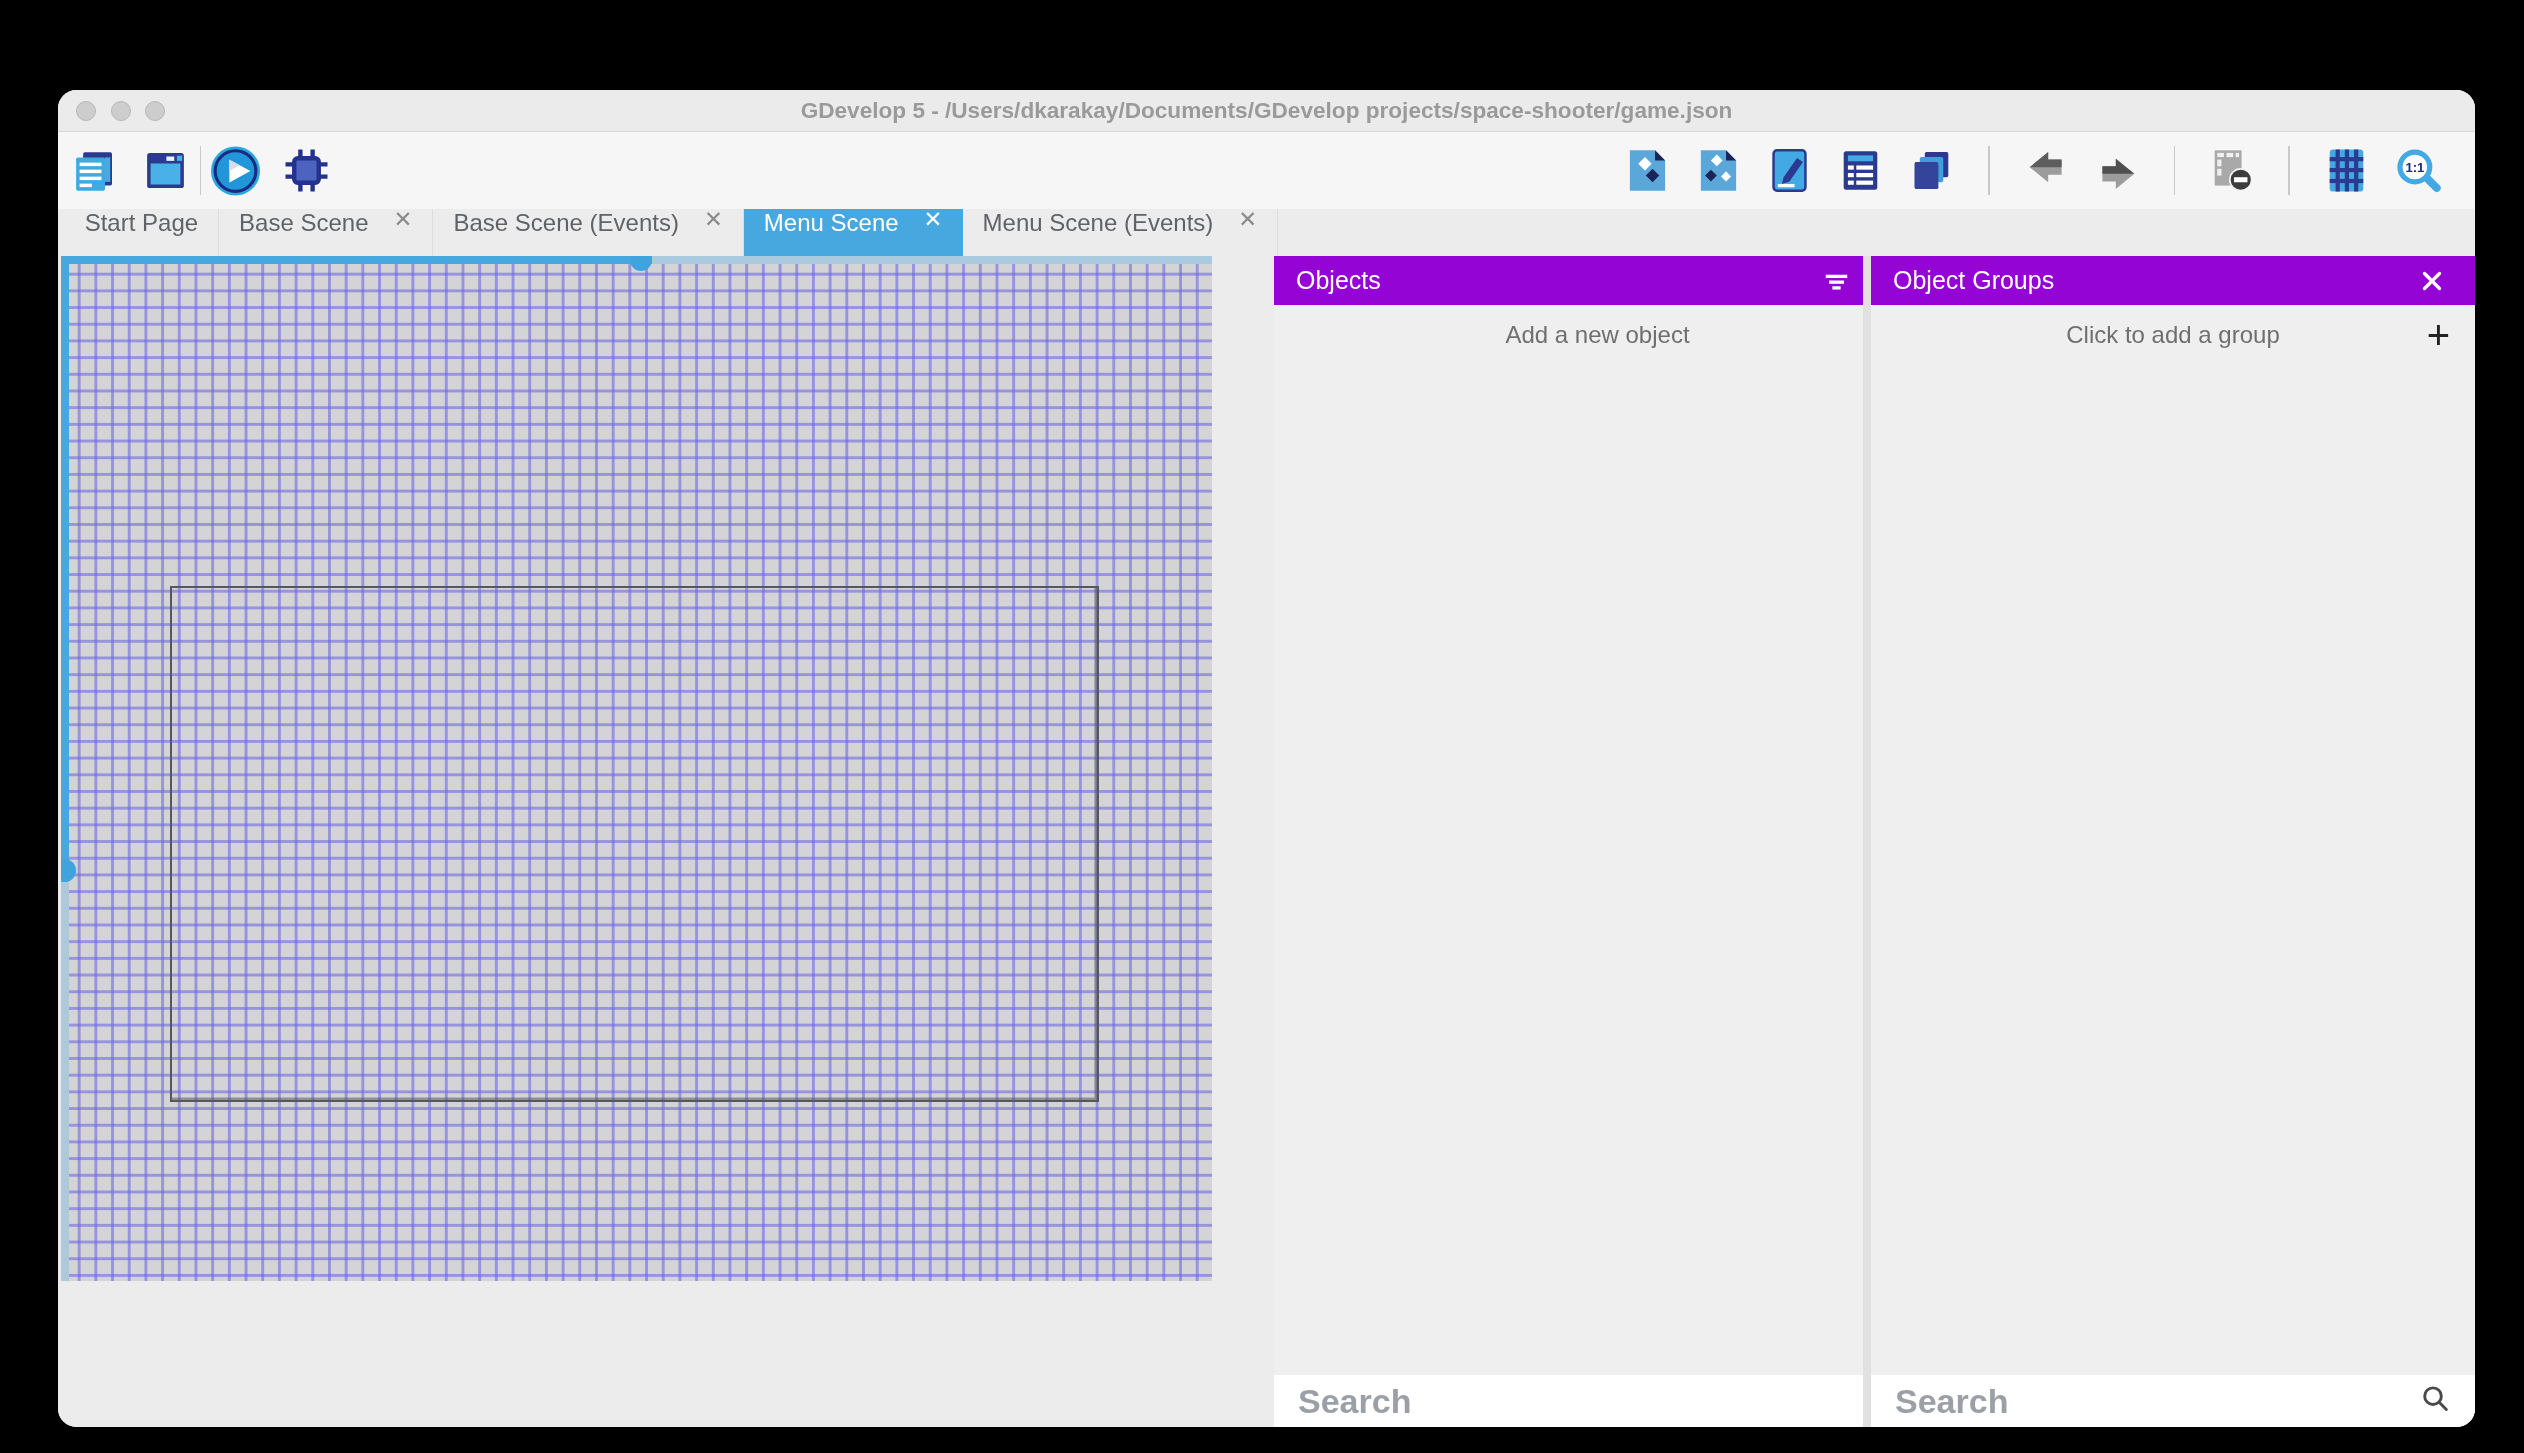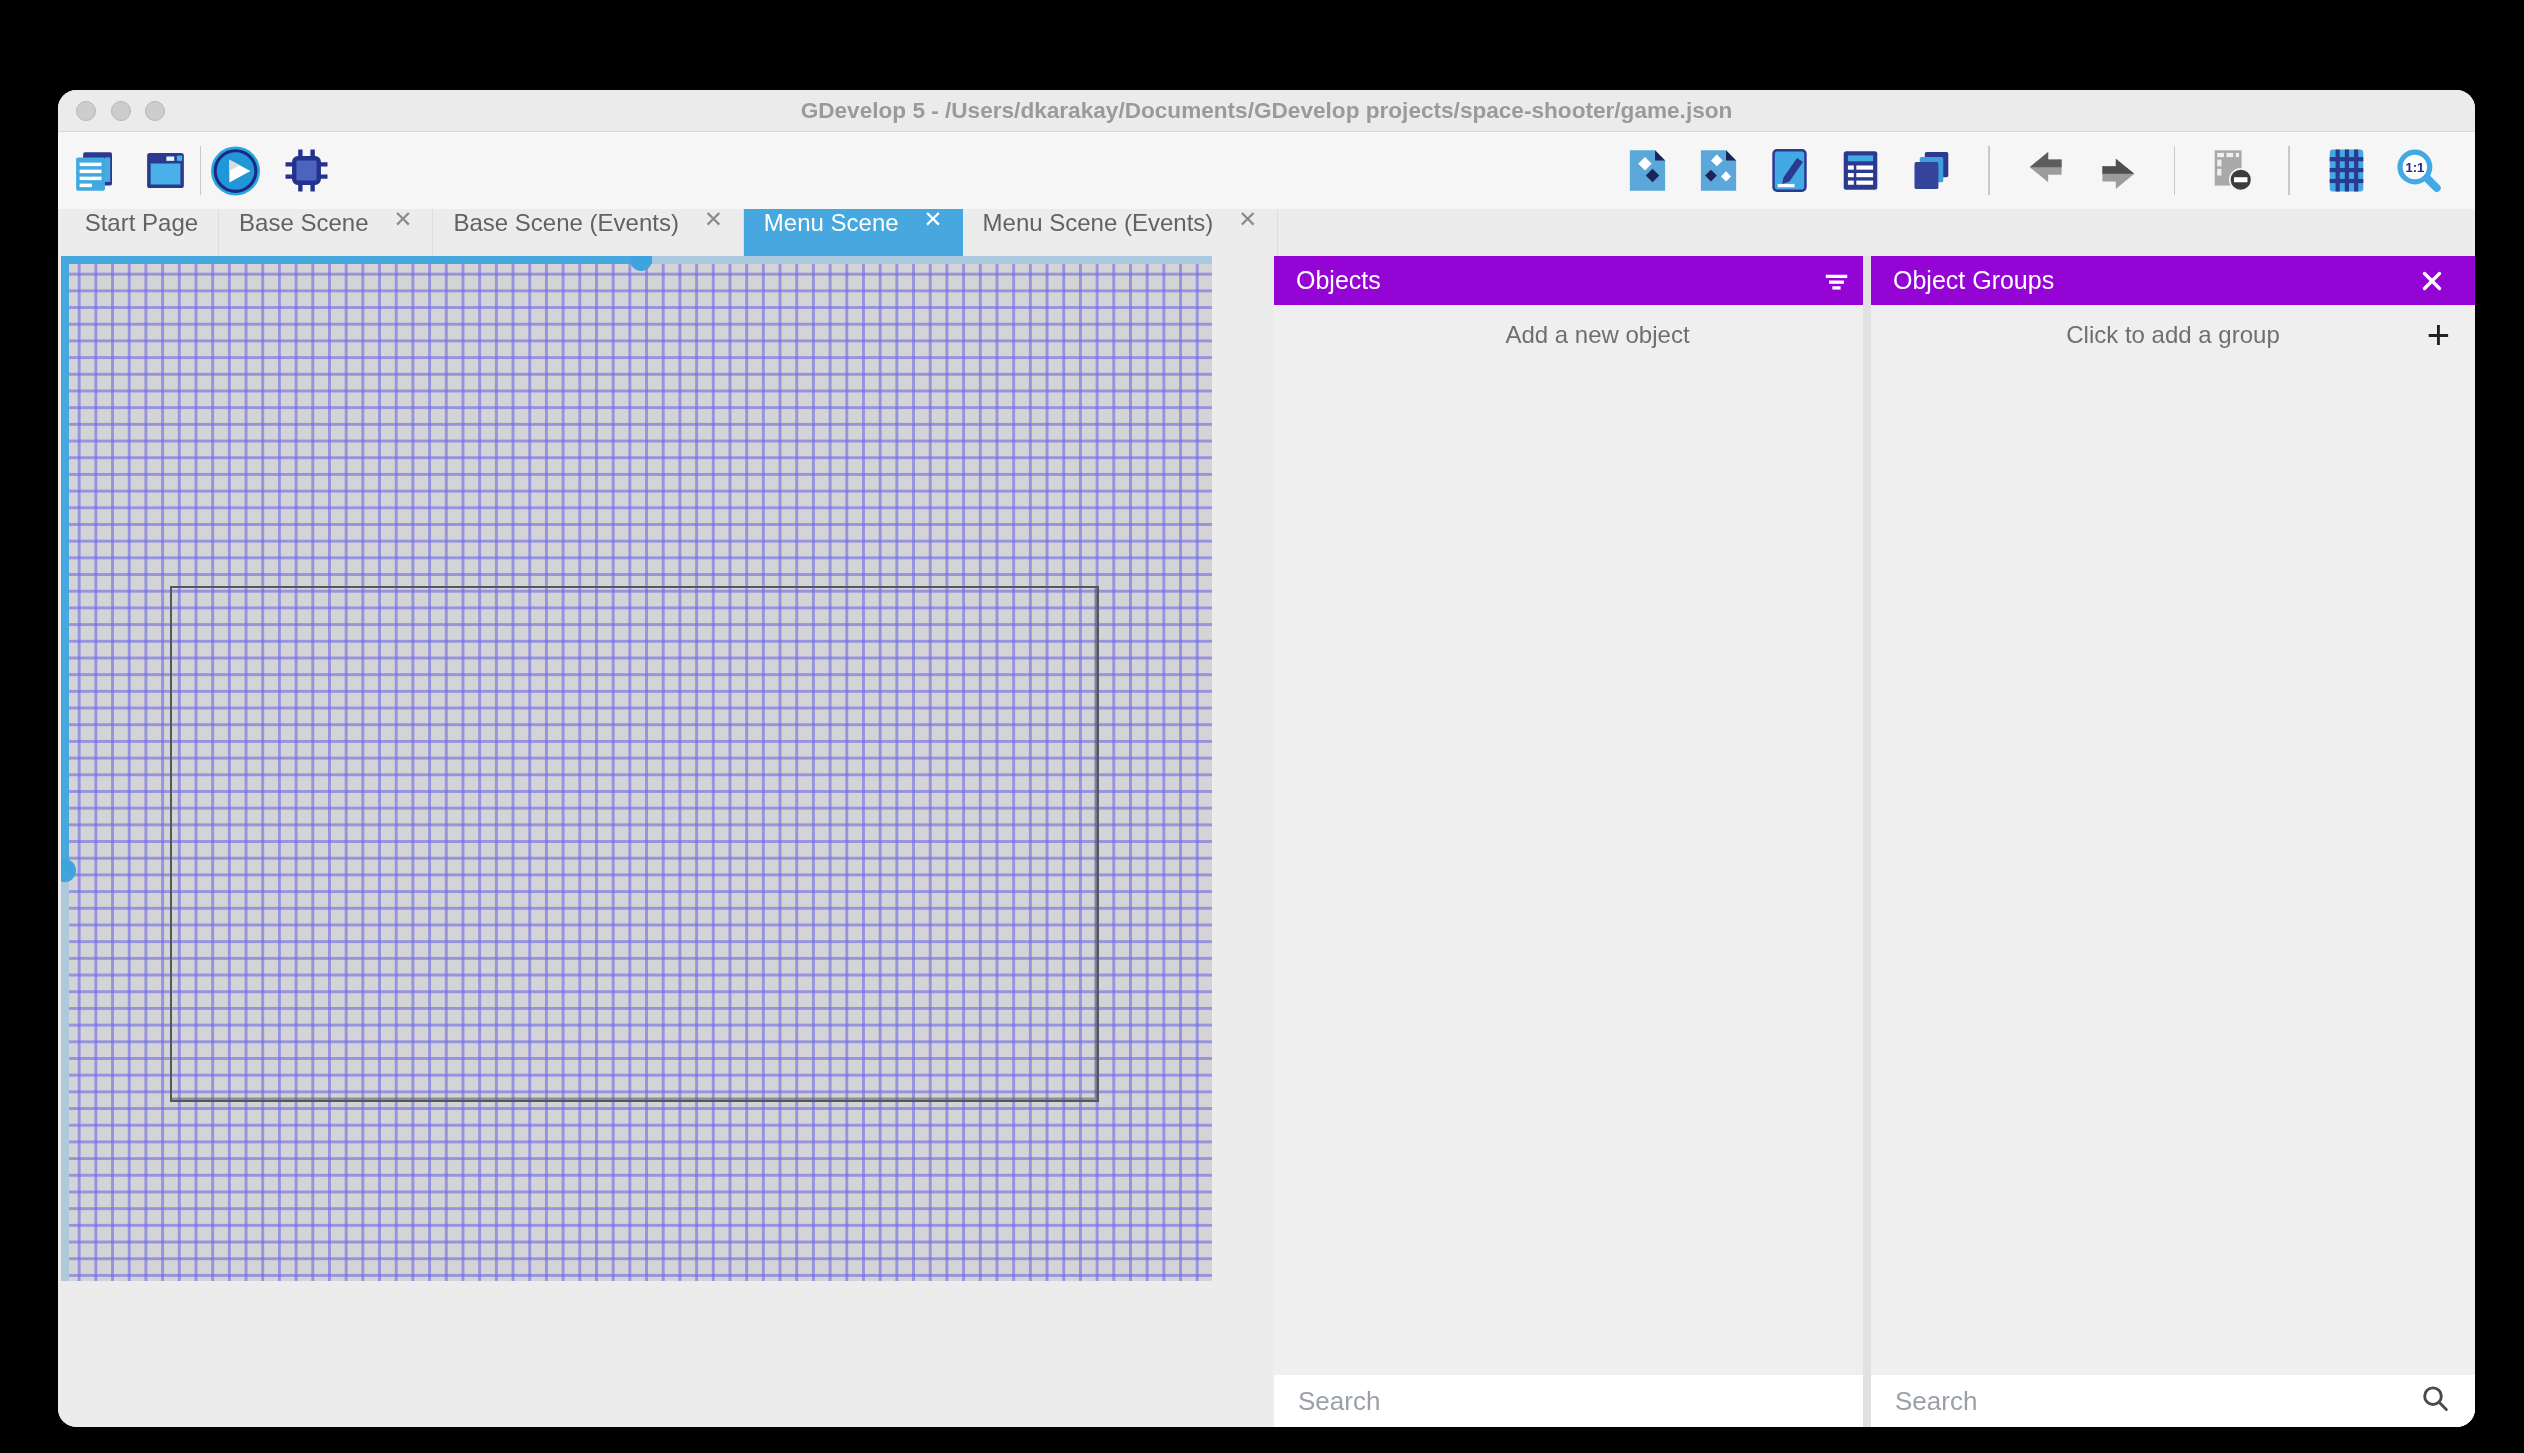--- a/index.html
+++ b/index.html
@@ -60,21 +60,21 @@
   .panel-divider{position:absolute;left:1805px;top:0;width:8.4px;height:1171px;background:#e1e1e1;}
   .phead{height:49px;background:#9404d4;display:flex;align-items:center;padding:0 22px;flex:0 0 auto;}
   .phead .ptitle{color:#fff;font-size:25px;flex:1;}
   .phead .hicon{display:flex;align-items:center;justify-content:center;width:42px;height:42px;}
   .addrow{position:relative;height:60px;flex:0 0 auto;display:flex;align-items:center;justify-content:center;}
   .addrow .alabel{font-size:24px;color:#6f6f6f;}
   .addrow .plus{position:absolute;right:25px;top:50%;transform:translateY(-50%);
                 font-size:40px;font-weight:300;color:#222;line-height:1;background:none;border:none;padding:0;}
   .pbody{flex:1;}
   .searchbar{height:52px;background:#fff;display:flex;align-items:center;padding:0 22px;flex:0 0 auto;}
-  .searchbar input{flex:1;border:none;outline:none;background:transparent;font-size:26px;color:#000000;}
+  .searchbar input{flex:1;border:none;outline:none;background:transparent;font-size:34px;color:#000000;font-weight:bold;}
   .searchbar input::placeholder{color:#9aa0a6;}
 </style>
 </head>
 <body>
 
 <div class="stage">
   <div class="window">
 
     <div class="titlebar">
       <div class="traffic">

